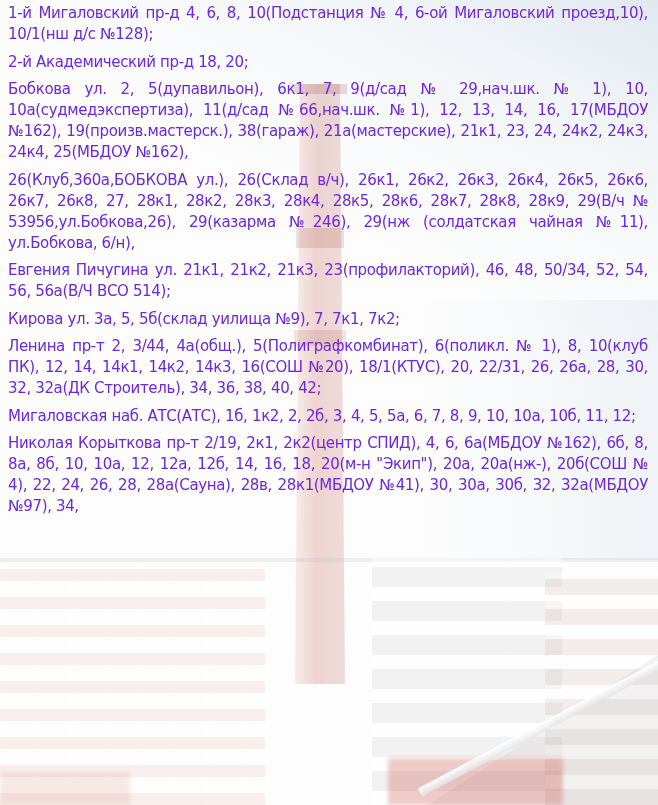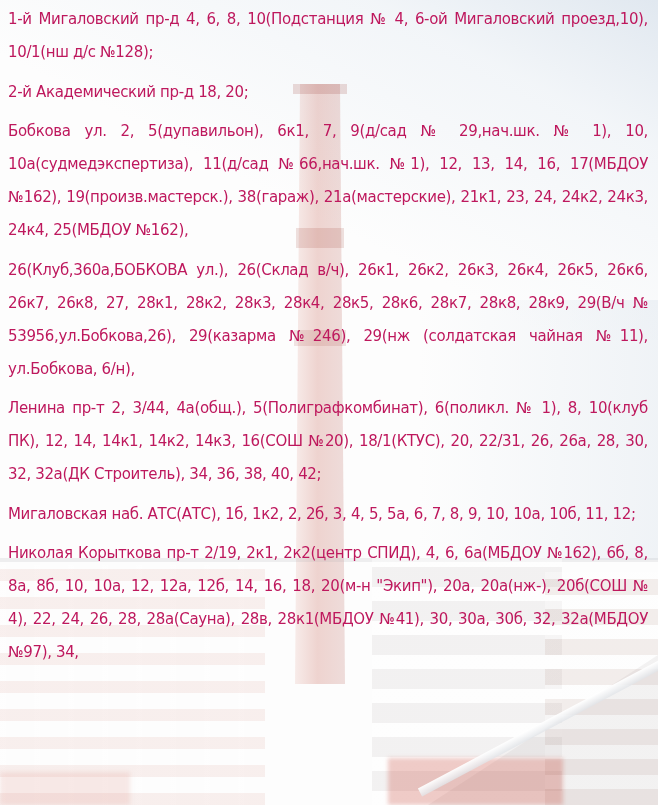--- a/index.html
+++ b/index.html
@@ -91,23 +91,23 @@
     clip-path: polygon(100% 0, 100% 100%, 0 100%);
   }
   
   .content {
     position: relative; z-index: 1;
     padding: 3px 10px 0 8px;
   }
   .content p {
     margin: 0 0 6.5px 0;
     font-size: 15px;
-    line-height: 33px;
+    line-height: 21px;
     letter-spacing: -0.35px;
-    color: #be185d;
+    color: #6d28d9;
     text-align: justify;
   }
 </style>
 </head>
 <body>
 
 <div class="page">
 
   <div class="bg">
     <div class="sky"></div>
@@ -124,19 +124,21 @@
     <div class="red-band"></div>
     <div class="pink-patch"></div>
     <div class="diag-wire"></div>
   </div>
 
   <div class="content">
     <p>1-й Мигаловский пр-д 4, 6, 8, 10(Подстанция № 4, 6-ой Мигаловский проезд,10), 10/1(нш д/с №128);</p>
     <p>2-й Академический пр-д 18, 20;</p>
     <p>Бобкова ул. 2, 5(дупавильон), 6к1, 7, 9(д/сад № 29,нач.шк. № 1), 10, 10а(судмедэкспертиза), 11(д/сад №66,нач.шк. №1), 12, 13, 14, 16, 17(МБДОУ №162), 19(произв.мастерск.), 38(гараж), 21а(мастерские), 21к1, 23, 24, 24к2, 24к3, 24к4, 25(МБДОУ №162),</p>
     <p>26(Клуб,360а,БОБКОВА ул.), 26(Склад в/ч), 26к1, 26к2, 26к3, 26к4, 26к5, 26к6, 26к7, 26к8, 27, 28к1, 28к2, 28к3, 28к4, 28к5, 28к6, 28к7, 28к8, 28к9, 29(В/ч № 53956,ул.Бобкова,26), 29(казарма №246), 29(нж (солдатская чайная №11), ул.Бобкова, 6/н),</p>
+    <p>Евгения Пичугина ул. 21к1, 21к2, 21к3, 23(профилакторий), 46, 48, 50/34, 52, 54, 56, 56а(В/Ч ВСО 514);</p>
+    <p>Кирова ул. 3а, 5, 5б(склад уилища №9), 7, 7к1, 7к2;</p>
     <p>Ленина пр-т 2, 3/44, 4а(общ.), 5(Полиграфкомбинат), 6(поликл. № 1), 8, 10(клуб ПК), 12, 14, 14к1, 14к2, 14к3, 16(СОШ №20), 18/1(КТУС), 20, 22/31, 26, 26а, 28, 30, 32, 32а(ДК Строитель), 34, 36, 38, 40, 42;</p>
     <p>Мигаловская наб. АТС(АТС), 1б, 1к2, 2, 2б, 3, 4, 5, 5а, 6, 7, 8, 9, 10, 10а, 10б, 11, 12;</p>
     <p>Николая Корыткова пр-т 2/19, 2к1, 2к2(центр СПИД), 4, 6, 6а(МБДОУ №162), 6б, 8, 8а, 8б, 10, 10а, 12, 12а, 12б, 14, 16, 18, 20(м-н "Экип"), 20а, 20а(нж-), 20б(СОШ № 4), 22, 24, 26, 28, 28а(Сауна), 28в, 28к1(МБДОУ №41), 30, 30а, 30б, 32, 32а(МБДОУ №97), 34,</p>
 
   </div>
 
 </div>
 
 </body></html>

